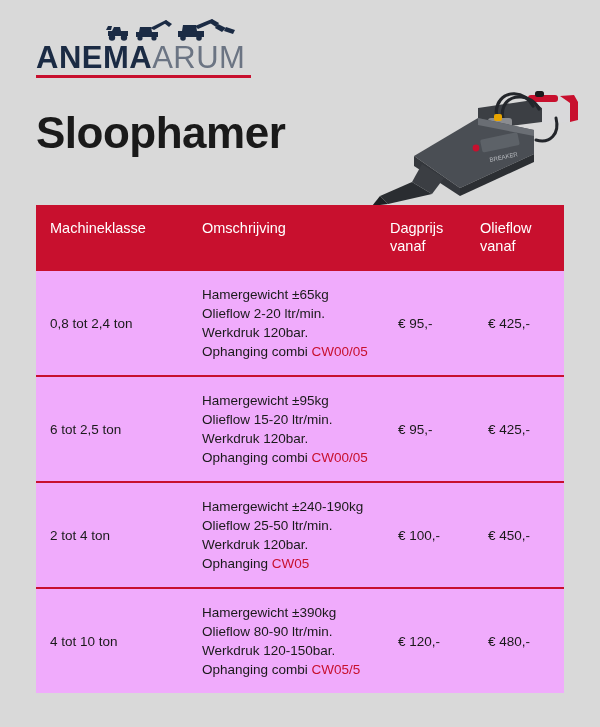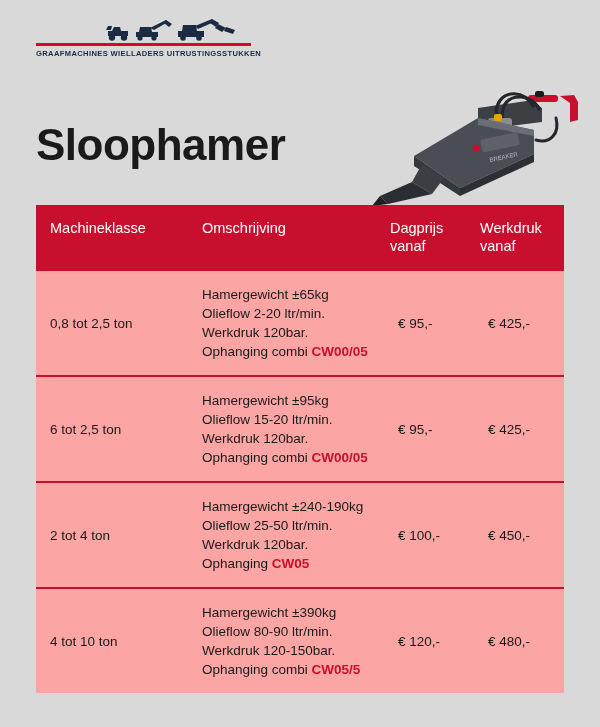--- a/index.html
+++ b/index.html
@@ -65,21 +65,21 @@
     color: #1b2b44;
     letter-spacing: 0.35px;
     margin-top: 3px;
     white-space: nowrap;
   }
 
   
   .title {
     position: absolute;
     left: 36px;
-    top: 120px;
+    top: 108px;
     font-size: 44px;
     font-weight: bold;
     color: #1a1a1a;
     letter-spacing: -0.5px;
   }
 
   
   .product-img {
     position: absolute;
     right: 22px;
@@ -114,21 +114,21 @@
     text-align: left;
     padding-left: 6px;
     padding-right: 6px;
   }
   col.c-class  { width: 152px; }
   col.c-desc   { width: 196px; }
   col.c-day    { width: 90px; }
   col.c-week   { width: 90px; }
 
   table.rates tbody td {
-    background: #fca5a5;
+    background: #f0abfc;
     font-size: 13.5px;
     color: #1a1a1a;
     vertical-align: middle;
     padding: 14px 14px;
     border-top: 2px solid #c8102e;
     line-height: 19px;
   }
   table.rates tbody tr:first-child td {
     border-top: none;
   }
@@ -139,21 +139,21 @@
     padding-left: 14px;
   }
   td.price-cell {
     text-align: left;
     font-size: 14px;
     padding-left: 4px;
     padding-right: 4px;
   }
   .hl {
     color: #c8102e;
-    font-weight: bold;
+    font-weight: normal;
   }
   .desc-line {
     display: block;
     white-space: nowrap;
   }
 </style>
 </head>
 <body>
 
 <div class="header">
@@ -176,22 +176,24 @@
           <path d="M72 19 L72 13 L76 13 L77 7 L90 7 L91 13 L98 13 L98 19 Z"></path>
           <path d="M89 8 L106 1 L108 4 L92 11 Z"></path>
           <path d="M106 1 L113 5 L110 9 L104 5 Z"></path>
           <path d="M112 6 L120 10 L116 14 L109 10 Z"></path>
           <circle cx="77" cy="20" r="2.8"></circle>
           <circle cx="93" cy="20" r="2.8"></circle>
           <path d="M120 9 L129 12 L127 16 L118 13 Z"></path>
         </g>
       </svg>
     </div>
+    <div class="logo-name">
+      <span class="anema">ANEMA</span><span class="arum">ARUM</span>
+    </div>
     <div class="logo-rule"></div>
-    <div class="logo-tagline">GRAAFMACHINES WIELLADERS UITRUSTINGSSTUKKEN</div>
   </div>
 </div>
 
 <div class="title">Sloophamer</div>
 
 <svg class="product-img" viewBox="0 0 250 130">
 
   <g>
     <path d="M150 30 L205 22 L214 30 L214 44 L150 52 Z" fill="#3c3f44"></path>
     <path d="M205 22 L235 20 L242 26 L242 44 L214 46 L214 30 Z" fill="#d9d9db"></path>
@@ -238,29 +240,29 @@
     </colgroup>
     <thead>
       <tr>
         <th>Machineklasse</th>
         <th>Omschrijving</th>
         <th class="center">
           <span>Dagprijs</span><br>
           <span>vanaf</span>
         </th>
         <th class="center">
-          <span>Werkdruk</span><br>
+          <span>Olieflow</span><br>
           <span>vanaf</span>
         </th>
       </tr>
     </thead>
     <tbody id="rates-body">
 
     <tr>
-          <td class="class-cell">0,8 tot 2,5 ton</td>
+          <td class="class-cell">0,8 tot 2,4 ton</td>
           <td class="desc-cell">
             <span class="desc-line"><span>Hamergewicht ±65kg</span></span>
             <span class="desc-line"><span>Olieflow 2-20 ltr/min.</span></span>
             <span class="desc-line"><span>Werkdruk 120bar.</span></span>
             <span class="desc-line"><span>Ophanging combi </span><span class="hl">CW00/05</span></span>
           </td>
           <td class="price-cell">€ 95,-</td>
           <td class="price-cell">€ 425,-</td>
         </tr>
         <tr>

